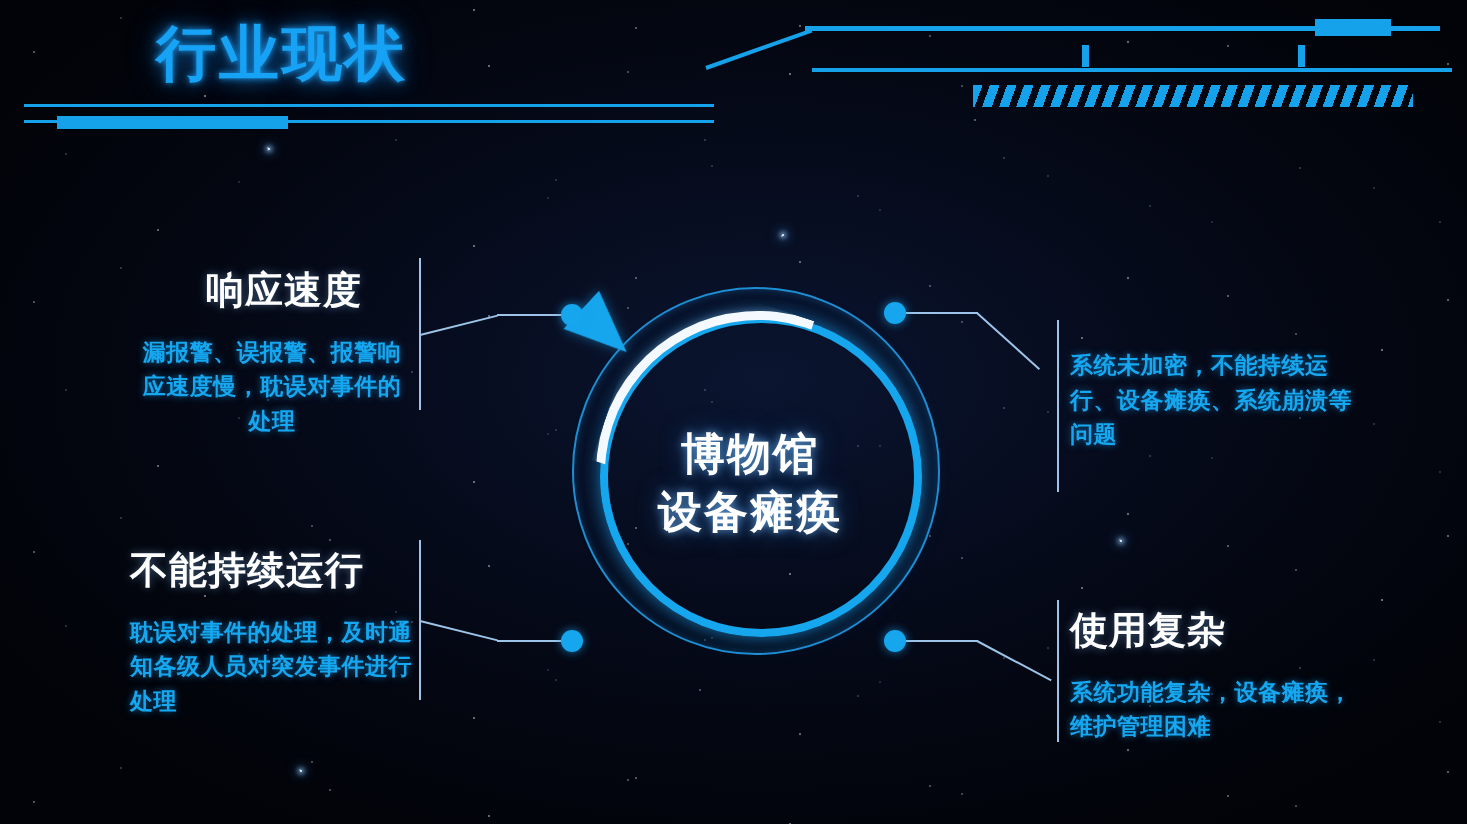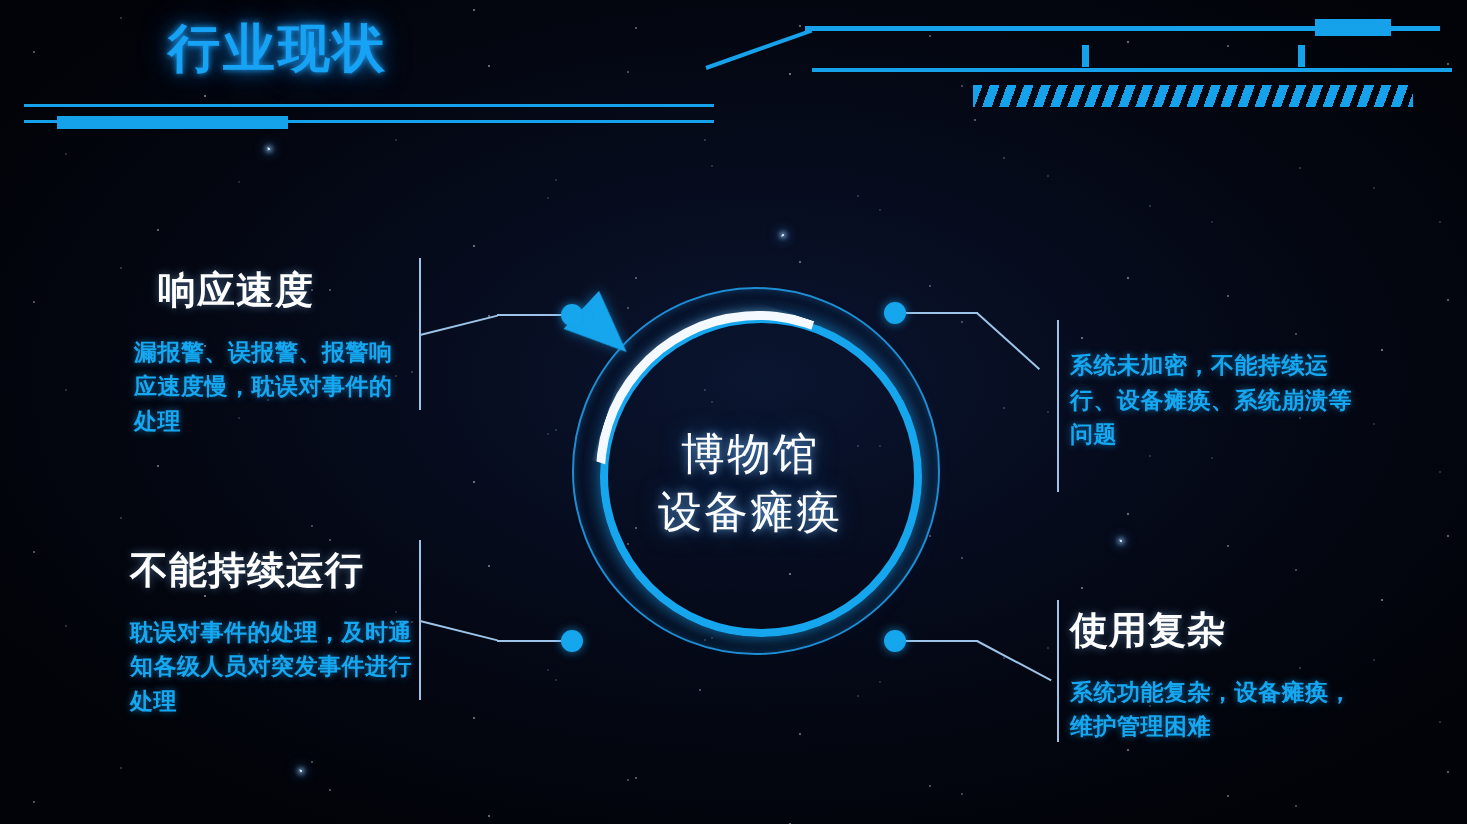--- a/index.html
+++ b/index.html
@@ -87,23 +87,23 @@
   .bright-star {
     position: absolute;
     width: 2px; height: 2px;
     background: #ffffff;
     border-radius: 50%;
     box-shadow: 0 0 5px 2px rgba(150,205,255,.85), 0 0 12px 4px rgba(60,140,220,.35);
   }
   
   .slide-title {
     position: absolute;
-    left: 168px;
+    left: 156px;
     top: 14px;
-    font-size: 52px;
+    font-size: 60px;
     font-weight: bold;
     letter-spacing: 3px;
     color: #17a3f5;
     text-shadow:
       0 0 6px rgba(30,160,245,.95),
       0 0 18px rgba(25,140,235,.7),
       0 0 34px rgba(20,110,210,.45);
     white-space: nowrap;
   }
   .hdr { position: absolute; background: #16a2ea; }
@@ -187,21 +187,21 @@
   .dot-tr { left: 884px; top: 302px; }
   .dot-bl { left: 561px; top: 630px; }
   .dot-br { left: 884px; top: 630px; }
   .center-text {
     position: absolute;
     left: 600px; top: 425px;
     width: 300px;
     text-align: center;
     color: #ffffff;
     font-size: 44px;
-    font-weight: normal;
+    font-weight: bold;
     line-height: 1.32;
     letter-spacing: 2px;
     text-shadow: 0 0 10px rgba(120,190,255,.75), 0 0 24px rgba(40,130,220,.5);
   }
   
   .conn { position: absolute; background: #9dc4e8; }
   .vline { width: 2px; }
   .hline { height: 2px; }
   .v-left-top    { left: 419px; top: 258px;  height: 152px; }
   .v-left-bottom { left: 419px; top: 540px;  height: 160px; }
@@ -240,21 +240,21 @@
   }
   .block .b-body {
     margin-top: 22px;
     color: #15a8f0;
     font-size: 23px;
     font-weight: bold;
     line-height: 1.5;
     letter-spacing: .5px;
     text-shadow: 0 0 7px rgba(20,150,235,.65);
   }
-  .block-resp   { left: 134px; top: 268px;  width: 276px; }
+  .block-resp   { left: 134px; top: 268px;  width: 276px; text-align: center; }
   .block-resp .b-head { padding-left: 24px; }
   .block-plan   { left: 130px; top: 548px;  width: 286px; }
   .block-sec    { left: 1070px; top: 326px; width: 300px; }
   .block-usage  { left: 1070px; top: 608px; width: 300px; }
 </style>
 </head>
 <body>
 
 <div id="slide">
 

